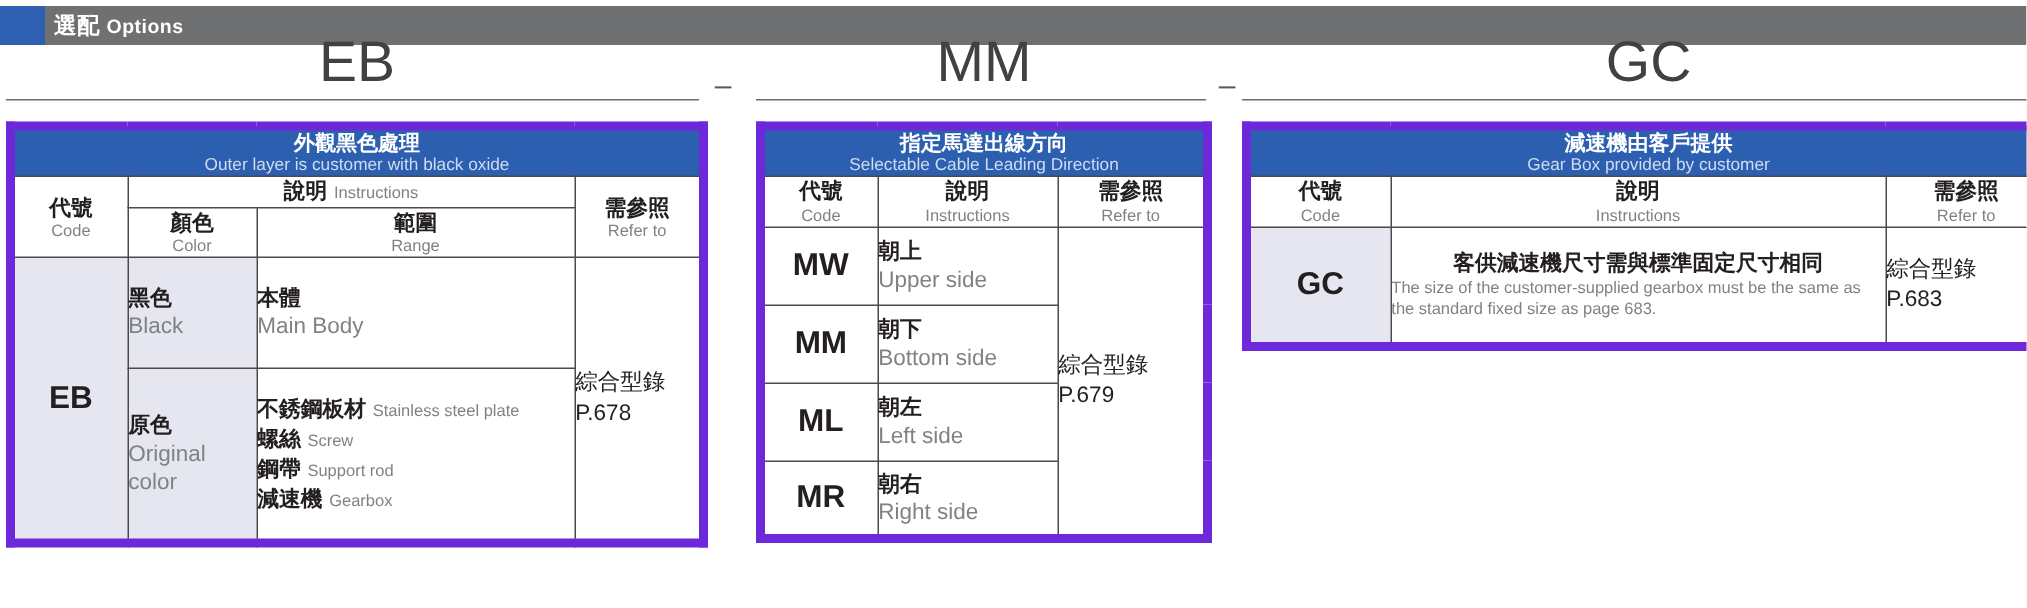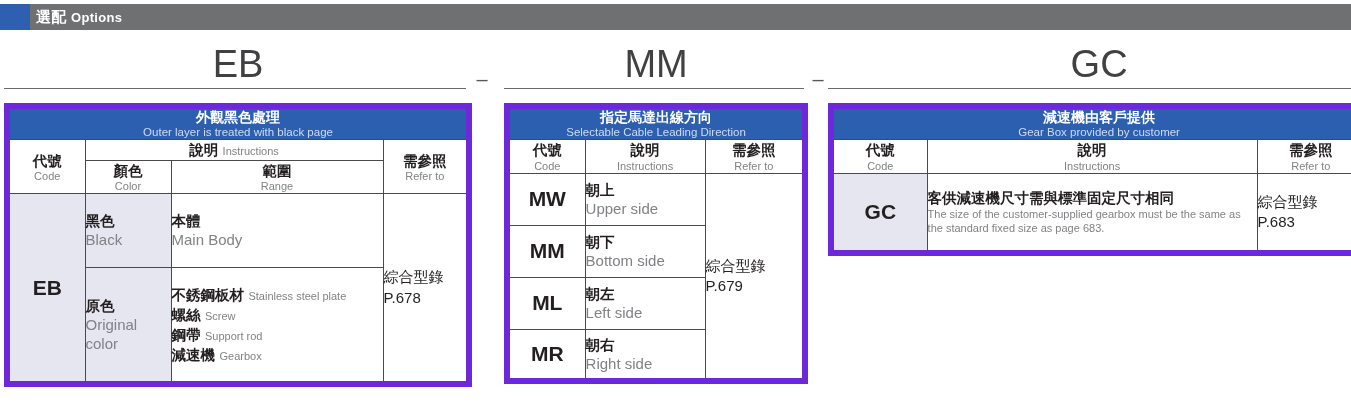--- a/index.html
+++ b/index.html
@@ -38,21 +38,21 @@
     white-space: nowrap;
   }
   .header-title .en {
     font-size: 13px;
     font-weight: bold;
   }
 
   
   .columns {
     position: absolute;
-    left: 0; top: 42px;
+    left: 0; top: 20px;
     width: 1351px;
     display: flex;
     align-items: flex-start;
   }
   .col {
     position: relative;
   }
   .col-eb   { width: 470px; padding-left: 4px; }
   .col-mm   { width: 318px; padding-left: 12px; }
   .col-gc   { width: 560px; padding-left: 0px; }
@@ -113,21 +113,21 @@
     line-height: 1.2;
   }
   .sub-head .zh { font-size: 14.5px; font-weight: bold; color: #231f20; }
   .sub-head .en { font-size: 11px; color: #808285; display: block; }
   .sub-head .inline-en { font-size: 11px; color: #808285; font-weight: normal; }
 
   .cell {
     padding: 6px 7px;
     line-height: 1.25;
   }
-  .cell .zh { font-size: 14.5px; font-weight: bold; color: #231f20; }
+  .cell .zh { font-size: 14.5px; font-weight: bold; color: #231f20; text-align: center; }
   .cell .en { font-size: 11px; color: #808285; }
   .cell .en-block { font-size: 15px; color: #808285; display: block; }
   .lav { background: #e6e6f0; }
 
   .big-code {
     font-size: 21px;
     font-weight: bold;
     text-align: center;
     color: #231f20;
   }
@@ -165,21 +165,21 @@
       <colgroup>
         <col style="width:78px">
           <col style="width:86px">
           <col style="width:212px">
           <col style="width:86px">
       </colgroup>
       <tbody>
         <tr>
           <td class="blue-head" colspan="4">
             <span class="zh">外觀黑色處理</span>
-            <span class="en">Outer layer is treated with black page</span>
+            <span class="en">Outer layer is customer with black oxide</span>
           </td>
         </tr>
         <tr>
           <td class="sub-head" rowspan="2">
             <span class="zh">代號</span>
             <span class="en">Code</span>
           </td>
           <td class="sub-head" colspan="2">
             <span class="zh">說明</span>
             <span class="inline-en">Instructions</span>

